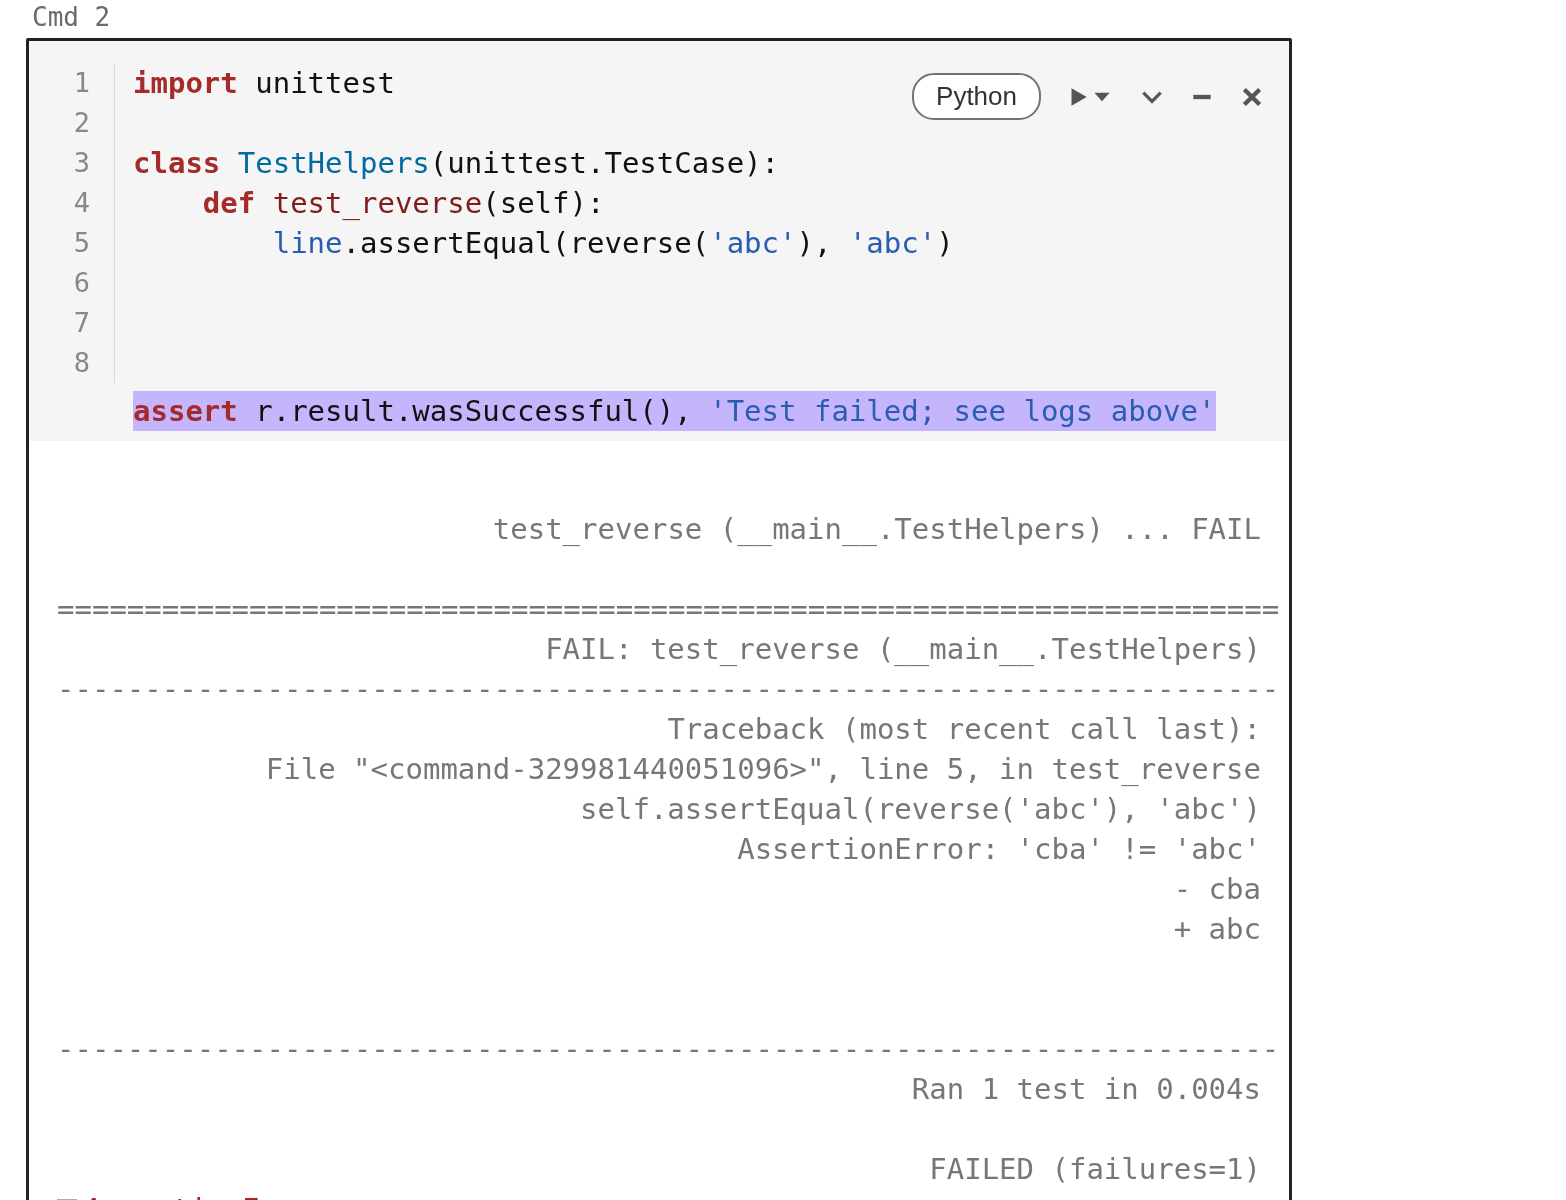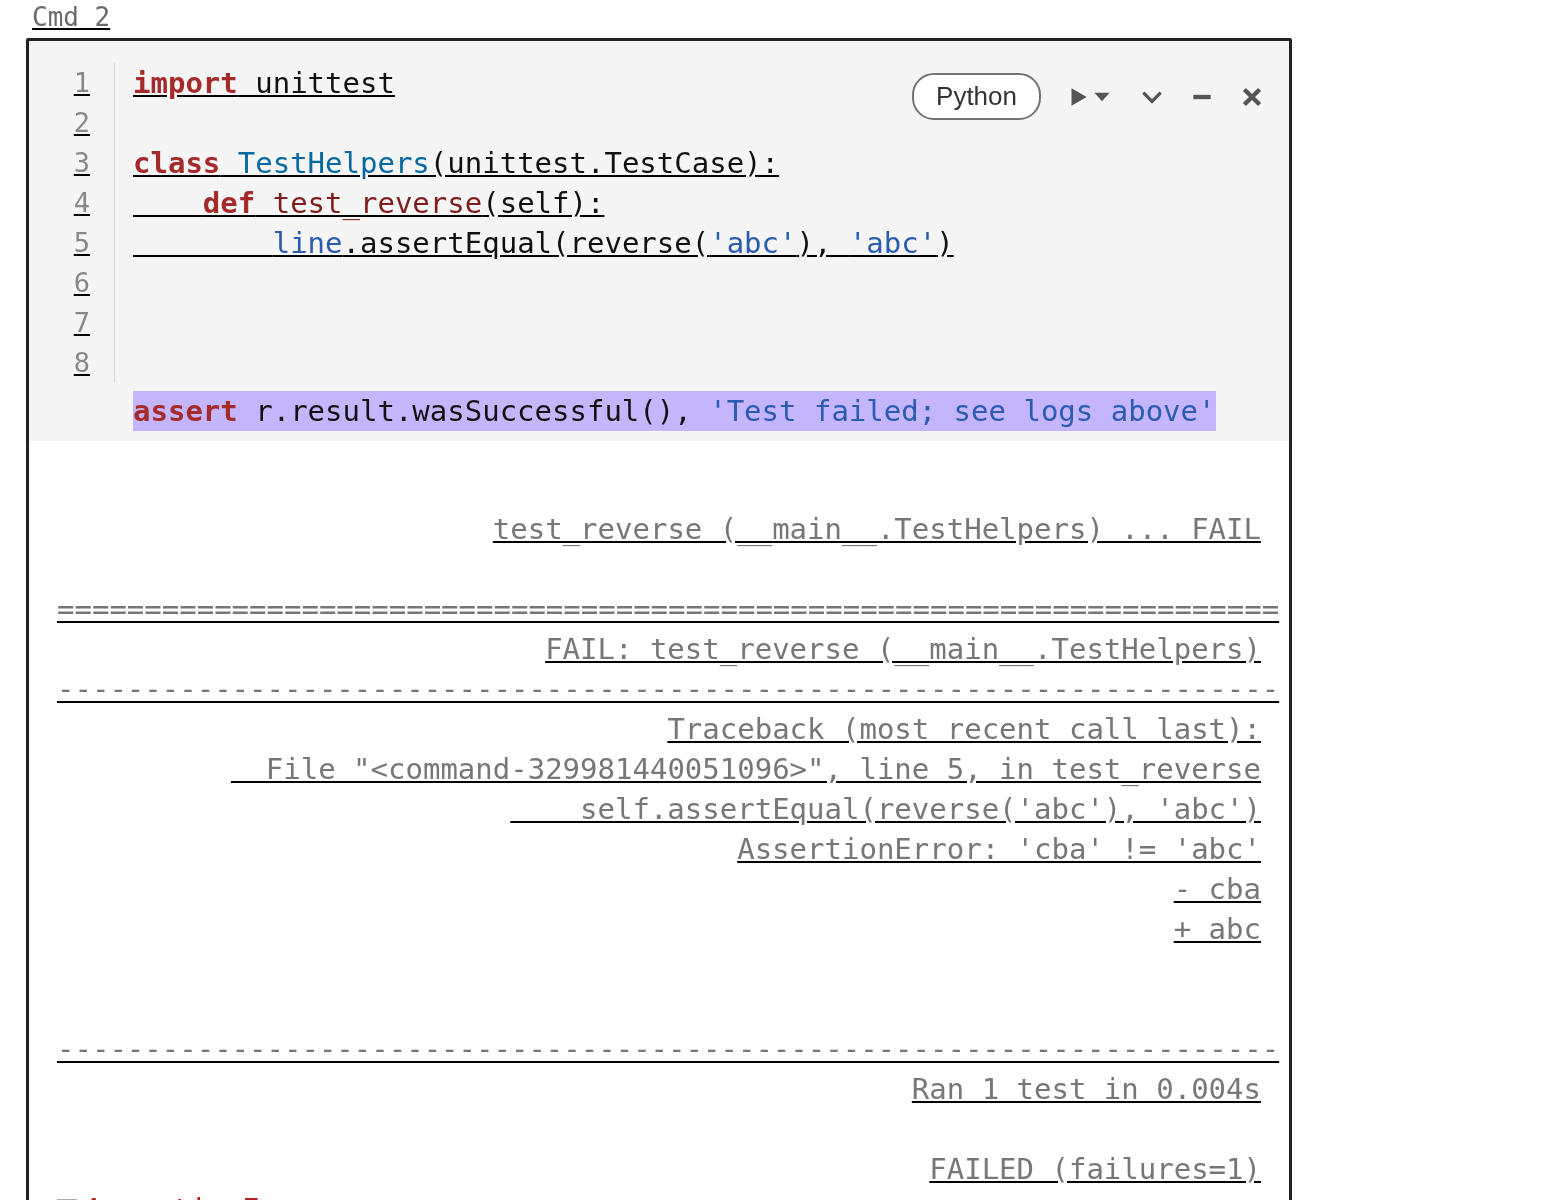--- a/index.html
+++ b/index.html
@@ -7,21 +7,20 @@
     margin: 0;
     padding: 0;
     background: #fff;
     font-family: -apple-system, BlinkMacSystemFont, "Segoe UI", Arial, sans-serif;
   }
   .wrap {
     width: 1312px;
     height: 1200px;
     padding: 0;
     position: relative;
-    text-decoration: underline;
   }
   .cell-label {
     font-family: "SF Mono", Menlo, Consolas, monospace;
     font-size: 26px;
     color: #6a6a6a;
     padding: 2px 0 6px 32px;
   }
   .cell {
     border: 3px solid #222;
     border-radius: 2px;

